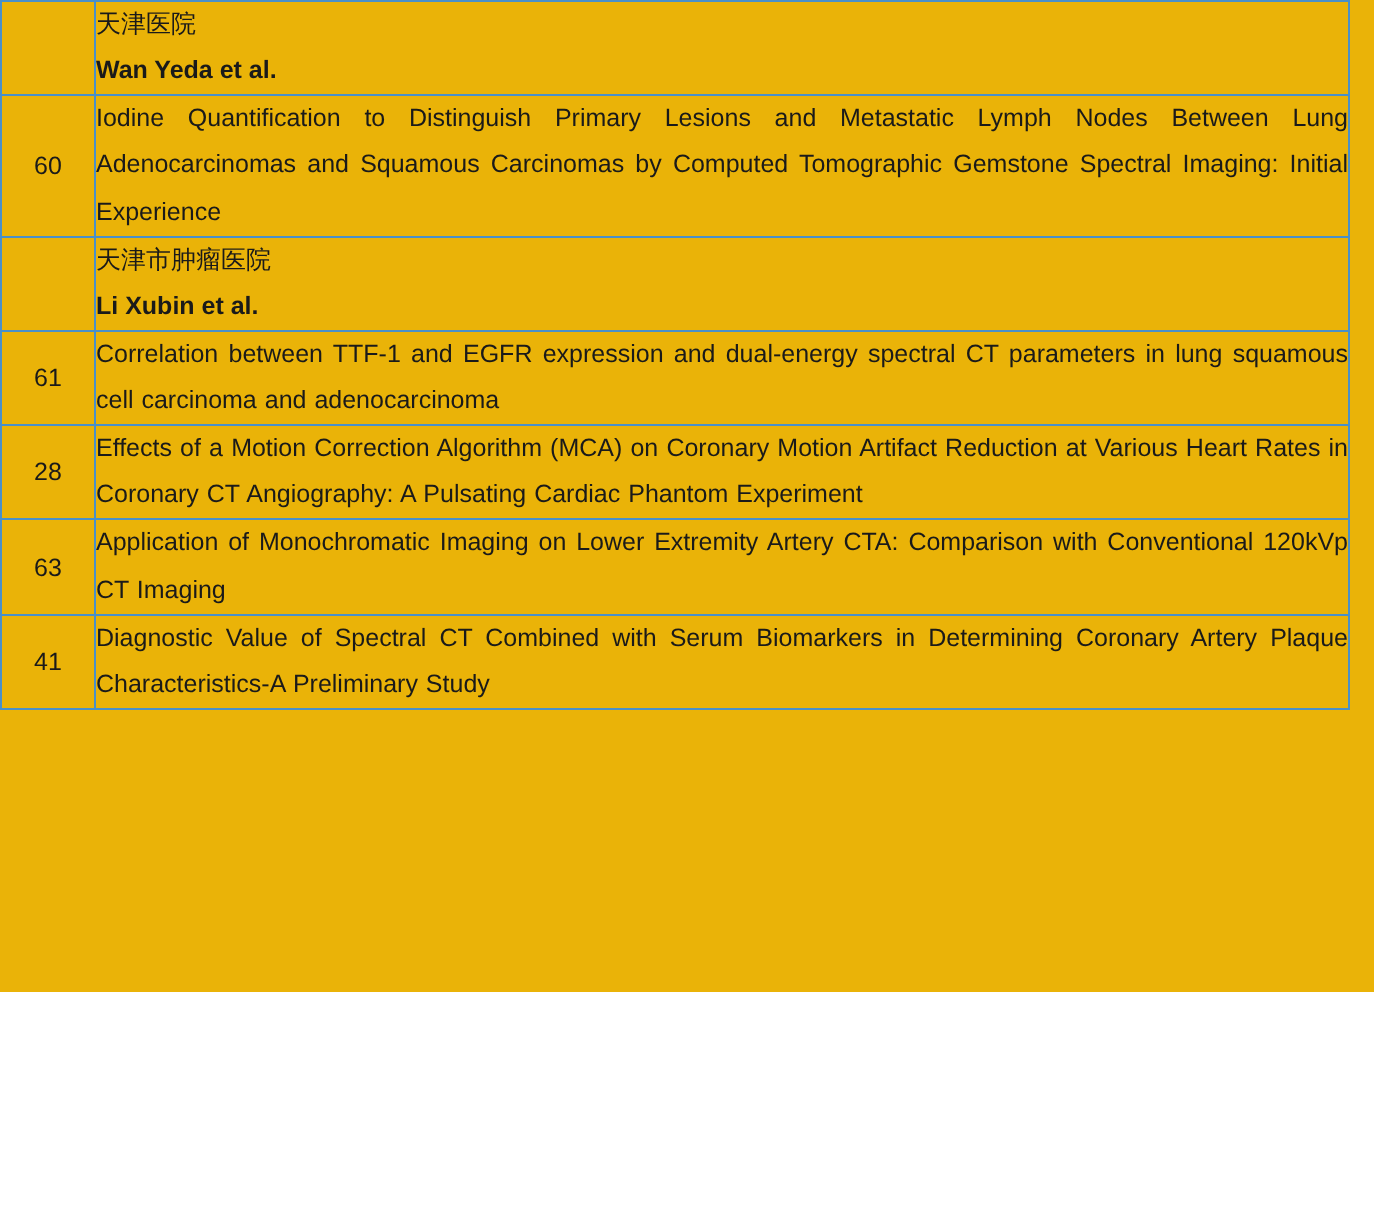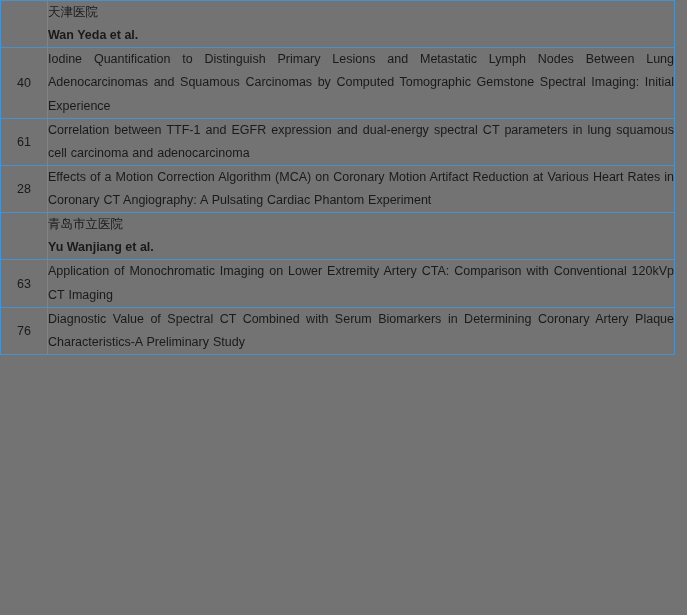--- a/index.html
+++ b/index.html
@@ -6,24 +6,24 @@
     margin: 0;
     padding: 0;
     background: #ffffff;
   }
   body {
     font-family: "Liberation Sans", sans-serif;
     color: #1a1a1a;
   }
   .page {
     width: 687px;
-    height: 615px;
+    height: 496px;
     position: relative;
     overflow: hidden;
-    background: #737373;
+    background: #eab308;
   }
   table.doc-table {
     border-collapse: collapse;
     width: 675px;
     margin: 0;
     table-layout: fixed;
   }
   table.doc-table td {
     border: 1px solid #4a90c9;
     vertical-align: middle;
@@ -68,60 +68,60 @@
 
       <tr>
         <td class="num-cell"></td>
         <td class="content-cell">
           <div class="inst-line">天津医院</div>
           <div class="author-line">Wan Yeda et al.</div>
         </td>
       </tr>
 
       <tr>
-        <td class="num-cell">40</td>
+        <td class="num-cell">60</td>
         <td class="content-cell">
           <div class="title-text">Iodine Quantification to Distinguish  Primary Lesions and Metastatic Lymph Nodes Between Lung Adenocarcinomas and  Squamous Carcinomas by Computed Tomographic Gemstone Spectral Imaging:  Initial Experience</div>
         </td>
       </tr>
 
+      <tr>
+        <td class="num-cell"></td>
+        <td class="content-cell">
+          <div class="inst-line">天津市肿瘤医院</div>
+          <div class="author-line">Li Xubin et al.</div>
+        </td>
+      </tr>
 
       <tr>
         <td class="num-cell">61</td>
         <td class="content-cell">
           <div class="title-text">Correlation between TTF-1 and EGFR  expression and dual-energy spectral CT parameters in lung squamous cell carcinoma  and adenocarcinoma</div>
         </td>
       </tr>
 
 
       <tr>
         <td class="num-cell">28</td>
         <td class="content-cell">
           <div class="title-text">Effects of a Motion Correction Algorithm  (MCA) on Coronary Motion Artifact Reduction at Various Heart Rates in  Coronary CT Angiography: A Pulsating Cardiac Phantom Experiment</div>
         </td>
       </tr>
 
-      <tr>
-        <td class="num-cell"></td>
-        <td class="content-cell">
-          <div class="inst-line">青岛市立医院</div>
-          <div class="author-line">Yu Wanjiang   et al.</div>
-        </td>
-      </tr>
 
       <tr>
         <td class="num-cell">63</td>
         <td class="content-cell">
           <div class="title-text">Application of Monochromatic Imaging on  Lower Extremity Artery CTA: Comparison with Conventional 120kVp CT Imaging</div>
         </td>
       </tr>
 
 
       <tr>
-        <td class="num-cell">76</td>
+        <td class="num-cell">41</td>
         <td class="content-cell">
           <div class="title-text">Diagnostic Value of Spectral CT Combined  with Serum Biomarkers in Determining Coronary Artery Plaque Characteristics-A  Preliminary Study</div>
         </td>
       </tr>
 
     </tbody>
   </table>
 </div>
 
 </body></html>

